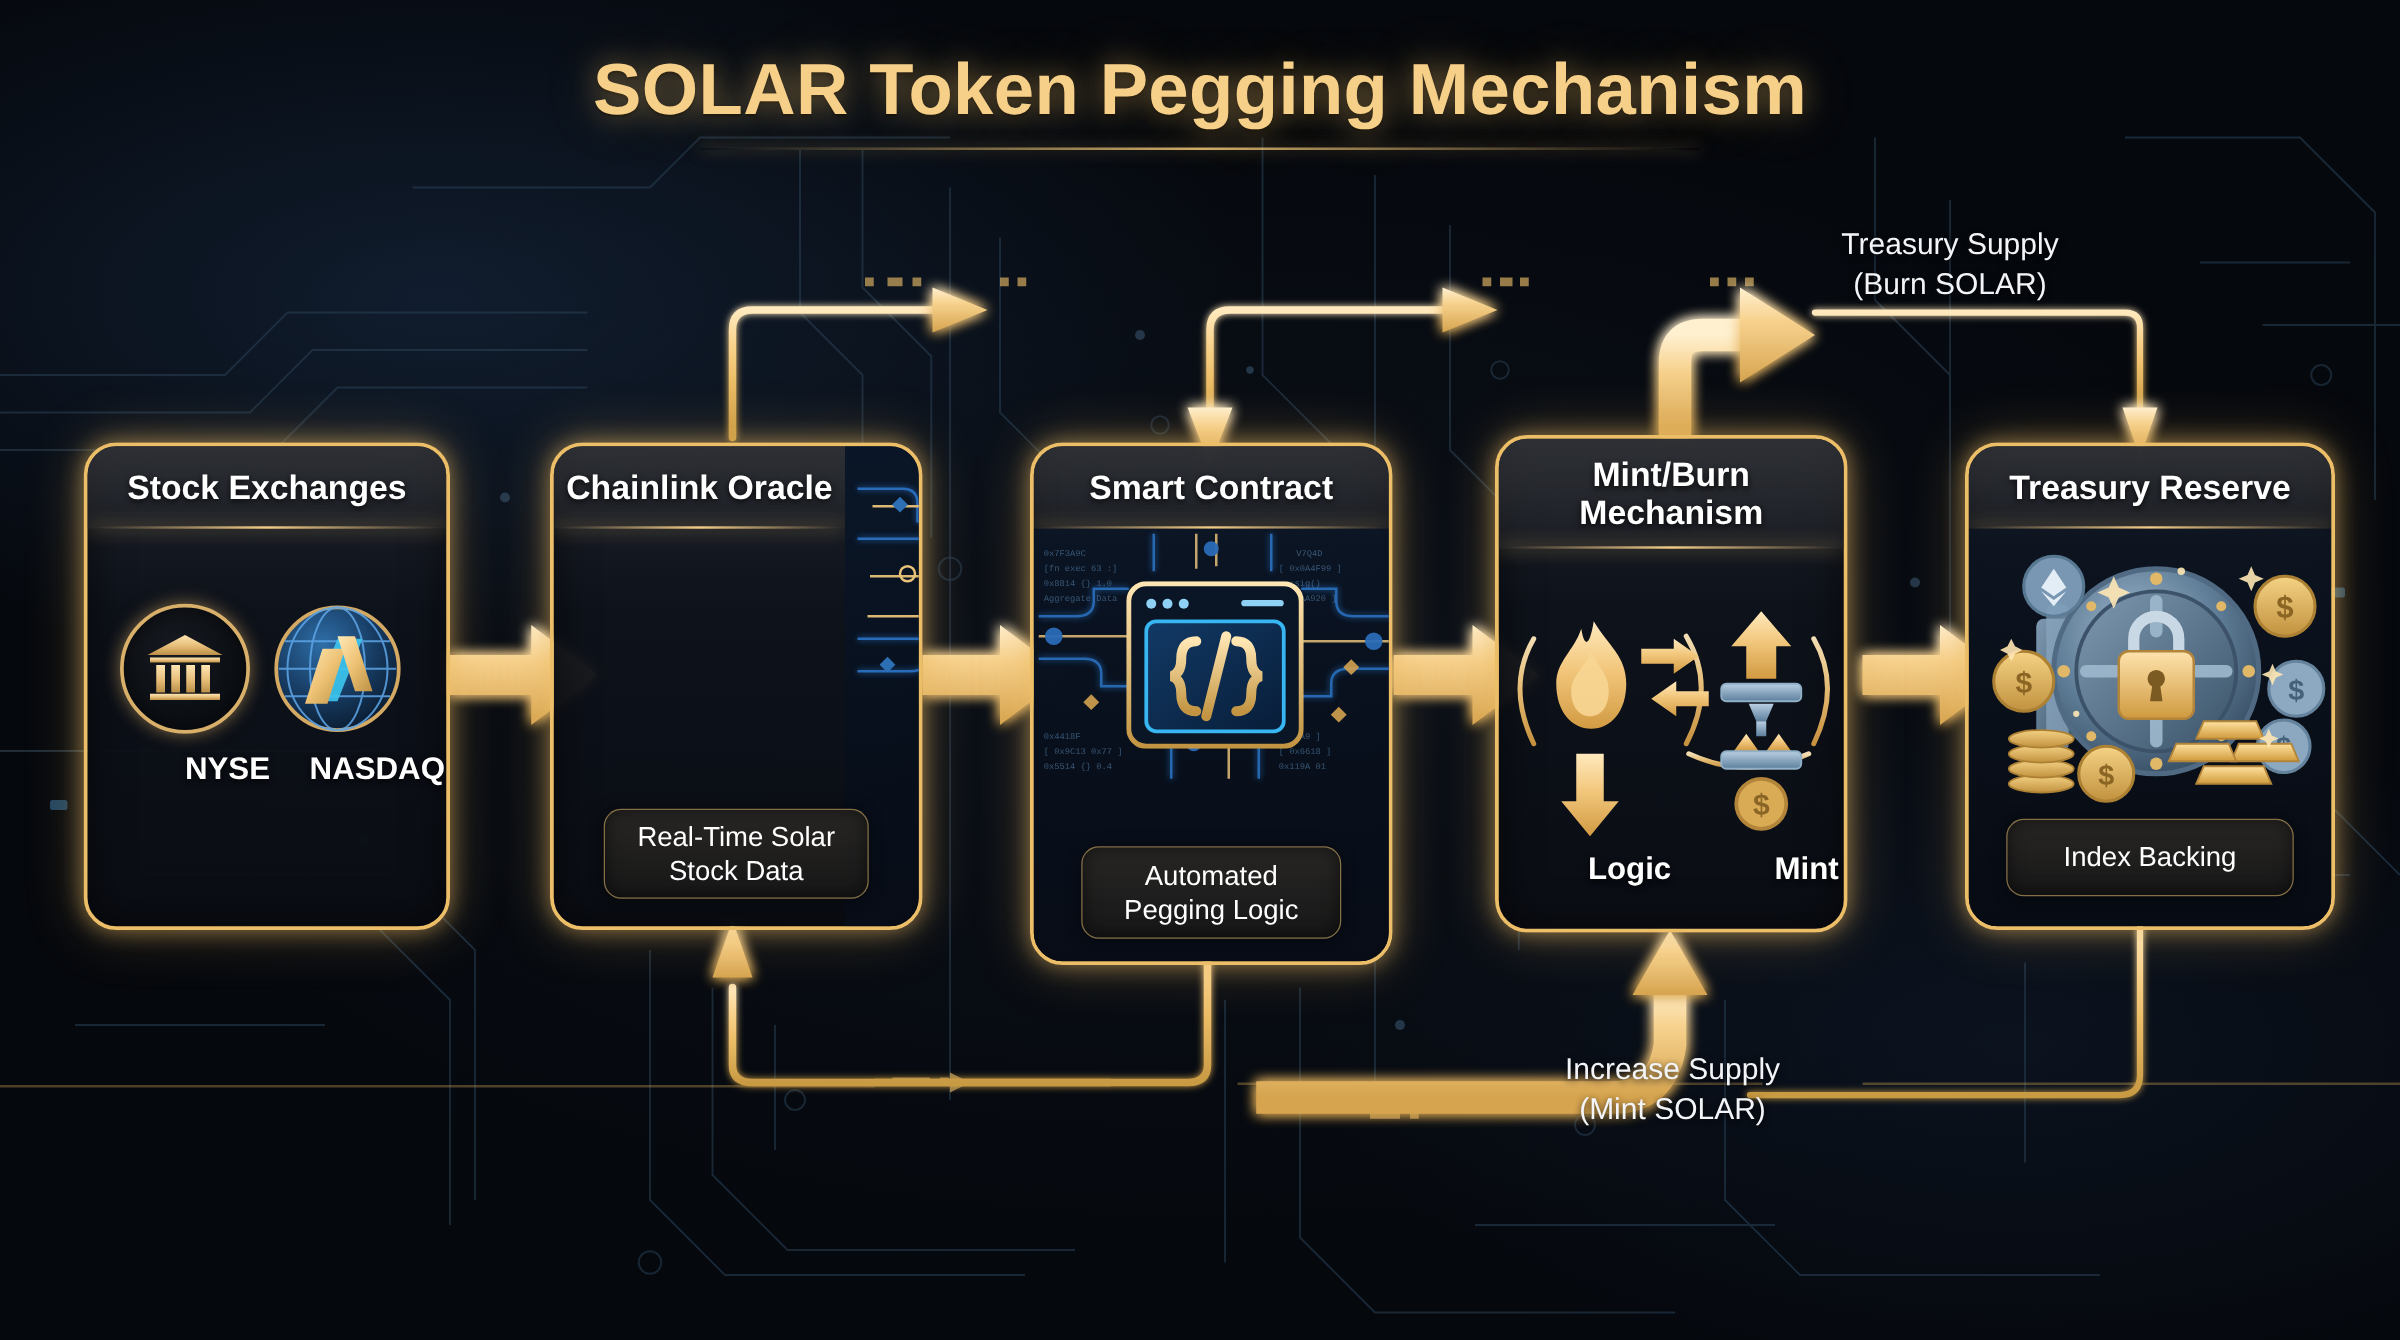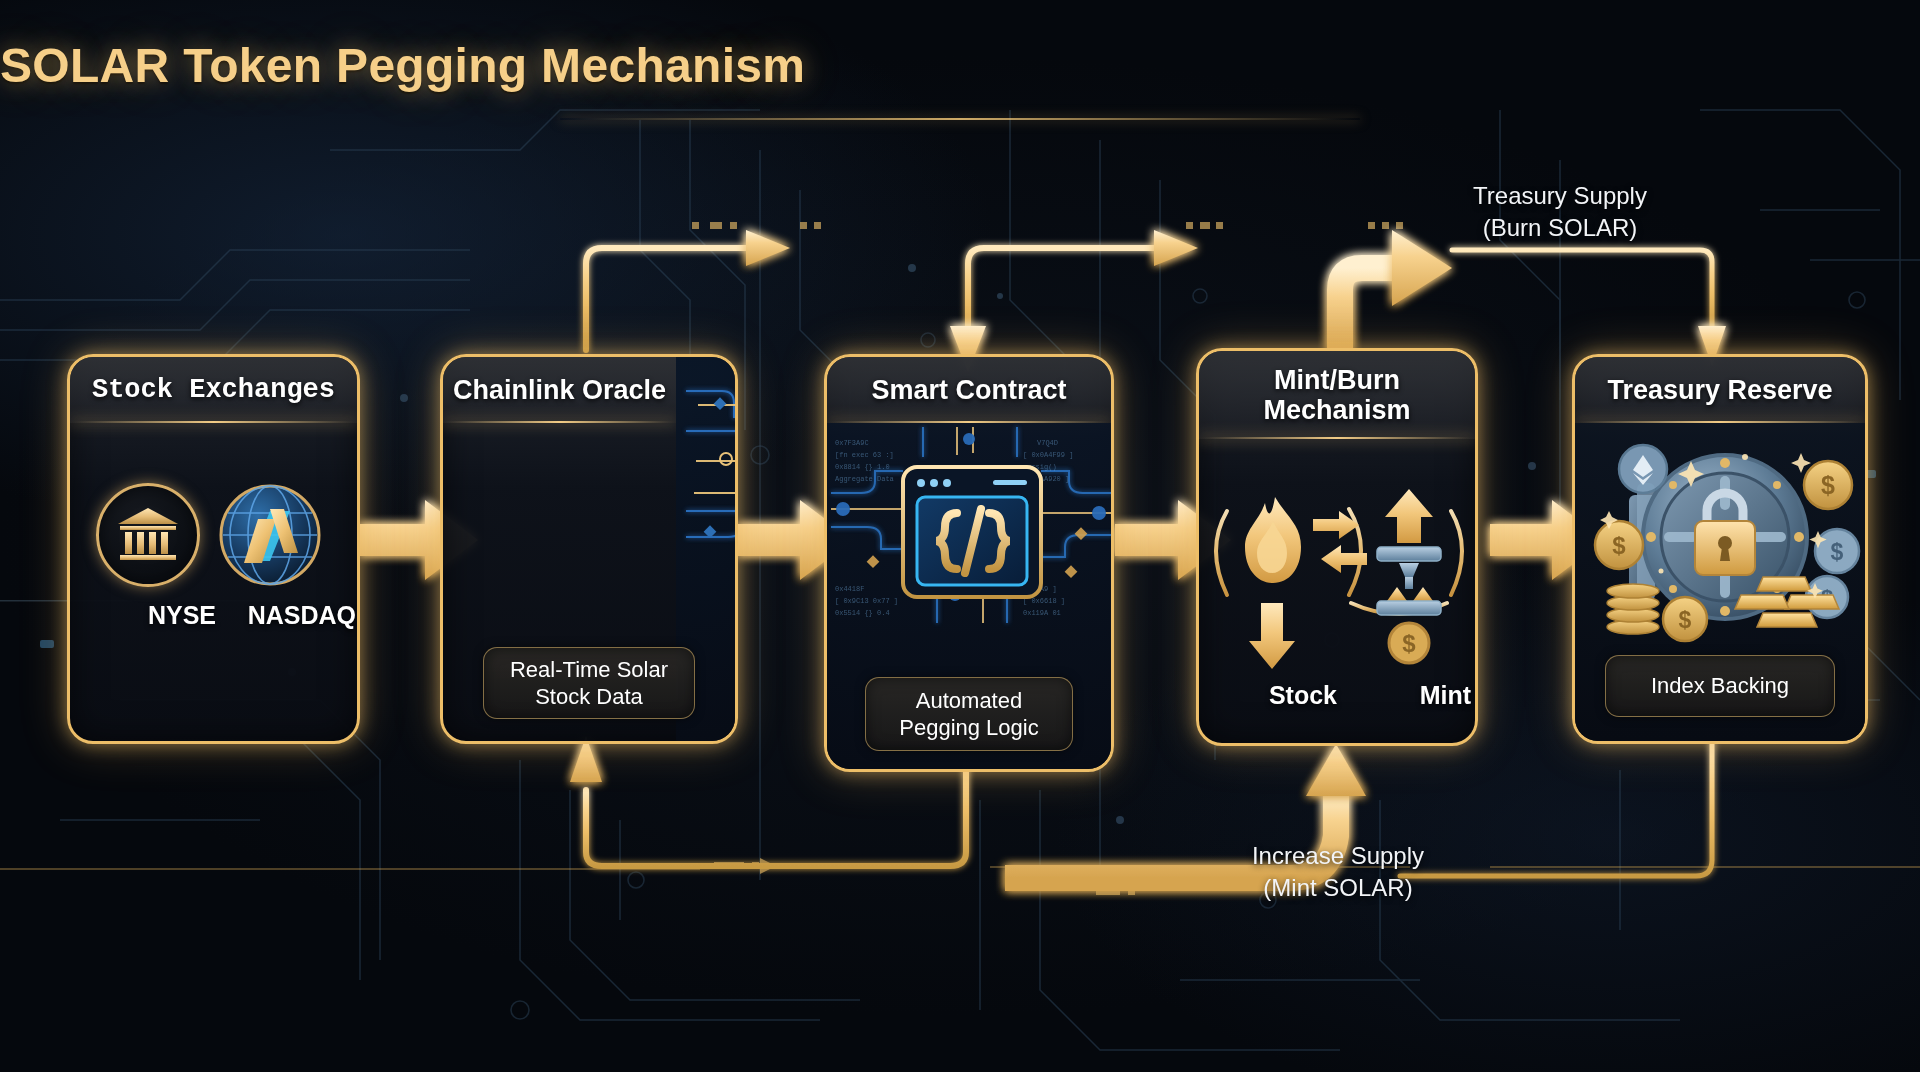--- a/index.html
+++ b/index.html
@@ -15,22 +15,22 @@
       radial-gradient(ellipse 800px 400px at 84% 78%, rgba(20,34,56,.40) 0%, rgba(5,8,13,0) 70%),
       radial-gradient(ellipse 1200px 600px at 50% 50%, #0b111a 0%, #05080d 80%),
       #04070c;
     overflow:hidden;
   }
   
   .circuit{ position:absolute; inset:0; pointer-events:none; }
   
   .title{
     position:absolute; left:0; right:0; top:38px;
-    text-align:left;
-    font-size:48px; font-weight:bold; letter-spacing:.3px;
+    text-align:center;
+    font-size:58px; font-weight:bold; letter-spacing:.3px;
     color:#f6cf89;
     text-shadow:0 0 22px rgba(240,190,105,.45), 0 0 48px rgba(240,180,80,.22), 0 2px 2px rgba(0,0,0,.8);
   }
   .title-rule{
     position:absolute; top:118px; left:560px; width:800px; height:2px;
     background:linear-gradient(90deg, rgba(240,195,110,0) 0%, rgba(243,200,120,.85) 50%, rgba(240,195,110,0) 100%);
     filter:blur(.4px);
     box-shadow:0 0 12px rgba(240,190,100,.5);
   }
   
@@ -263,21 +263,21 @@
     <g opacity=".7">
       <rect x="1862" y="470" width="14" height="8" rx="2" fill="#2e5f86"></rect>
       <rect x="40" y="640" width="14" height="8" rx="2" fill="#2e5f86"></rect>
     </g>
   </svg>
 
   <div class="title">SOLAR Token Pegging Mechanism</div>
   <div class="title-rule"></div>
 
   <div class="card" style="left:67px; top:354px; width:293px; height:390px; display:flex; flex-direction:column;">
-    <div class="card-head" style="height:66px;font-family:Liberation Mono, monospace;">Stock Exchanges</div>
+    <div class="card-head" style="height:66px;">Stock Exchanges</div>
     <div class="card-body">
 
       <div class="emblem ring" style="left:26px; top:60px;">
         <svg width="64" height="58" viewBox="0 0 64 58">
           <defs>
             <linearGradient id="bankG" x1="0" y1="0" x2="0" y2="1">
               <stop offset="0%" stop-color="#ffe6b4"></stop>
                 <stop offset="55%" stop-color="#e6bd78"></stop>
               <stop offset="100%" stop-color="#bb8f47"></stop>
             </linearGradient>
@@ -529,21 +529,21 @@
           <polygon points="12,118 22,104 32,118" fill="url(#flameG)"></polygon>
           <polygon points="38,118 48,104 58,118" fill="url(#flameG)"></polygon>
           <rect x="2" y="118" width="64" height="14" rx="4" fill="url(#steelG)" stroke="#8fb0c8" stroke-width="1.5"></rect>
           <circle cx="34" cy="160" r="20" fill="#d9ab55" stroke="#b3853a" stroke-width="3"></circle>
           <text x="34" y="169" text-anchor="middle" font-size="24" font-weight="bold" fill="#8a6526" font-family="'Liberation Sans',sans-serif">$</text>
         </g>
 
         <path d="M62 150 H84 V188 H96 L73 216 L50 188 H62 Z" fill="url(#flameG)"></path>
       </svg>
 
-      <div class="sublabel" style="left:6px; top:242px; width:132px;">Stock</div>
+      <div class="sublabel" style="left:6px; top:242px; width:132px;">Logic</div>
       <div class="sublabel" style="left:140px; top:242px; width:132px;">Mint</div>
     </div>
   </div>
 
   <div class="card" style="left:1572px; top:354px; width:296px; height:390px; display:flex; flex-direction:column;">
     <div class="card-head" style="height:66px;">Treasury Reserve</div>
     <div class="card-body" style="background:linear-gradient(180deg, rgba(12,20,32,.92), rgba(7,11,19,.96));">
 
       <svg width="296" height="226" viewBox="0 0 296 226" style="position:absolute; left:0; top:0;">
         <defs>

